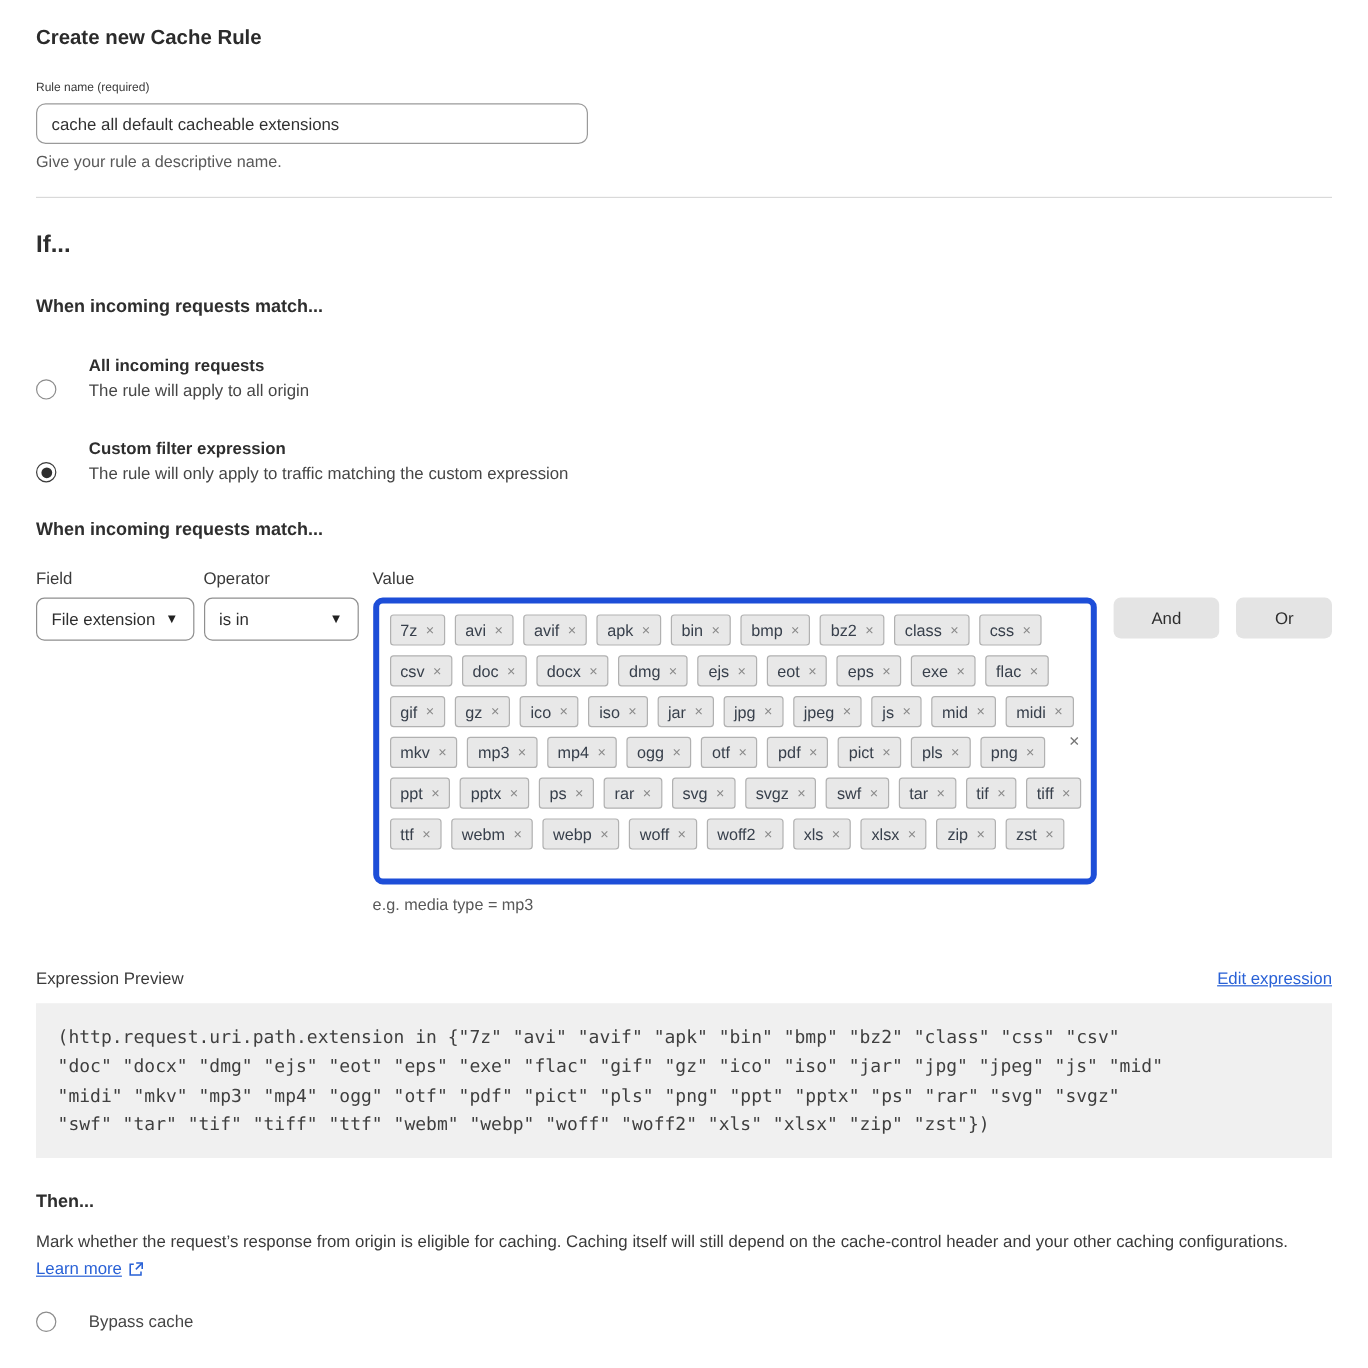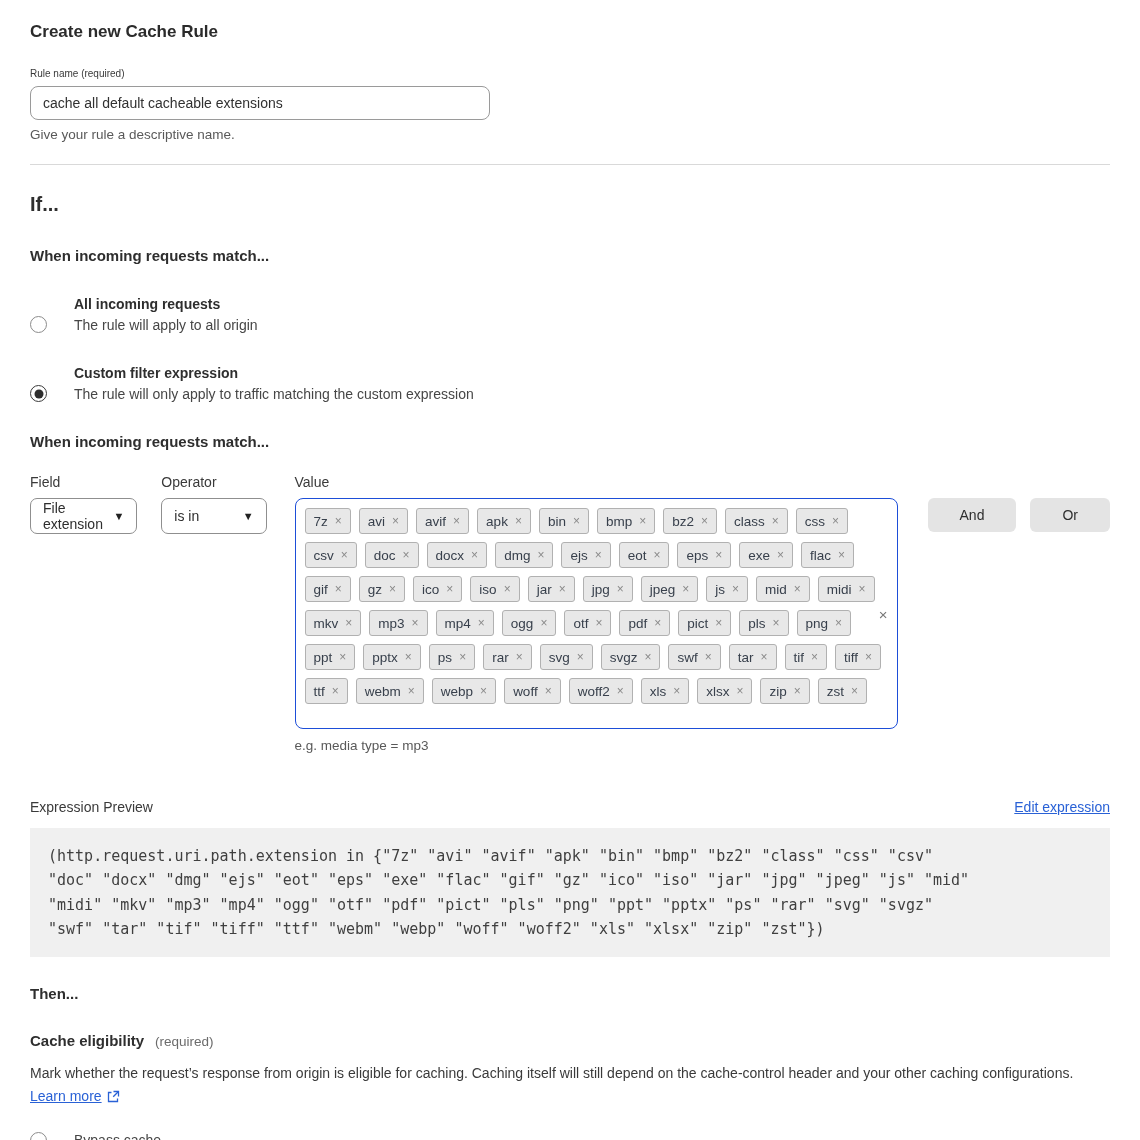--- a/index.html
+++ b/index.html
@@ -37,33 +37,33 @@
   .radio-outer.checked { border-color:#3a3a3a; }
   .radio-outer.checked::after {
     content:""; position:absolute; left:50%; top:50%;
     width:9px; height:9px; border-radius:50%; background:#2e2e2e;
     transform:translate(-50%,-50%);
   }
   .radio-texts { margin-left:27px; }
   .radio-label { font-size:14px; font-weight:bold; color:#2e2e2e; }
   .radio-desc { font-size:14px; color:#464646; margin-top:5px; }
 
-  .builder-row { display:flex; align-items:flex-start; margin-top:24px;gap:16px; }
+  .builder-row { display:flex; align-items:flex-start; margin-top:24px; }
   .col-label { font-size:14px; color:#3a3a3a; height:18px; margin-bottom:6px; }
   .select-box {
     height:36px; border:1px solid #8f8f8f; border-radius:7px;
     display:flex; align-items:center; justify-content:space-between;
     padding:0 12px; font-size:14px; color:#2e2e2e; background:#fff; cursor:pointer;
   }
   .caret { font-size:11px; color:#222; margin-left:8px; }
   .col-field { width:155px; }
   .col-operator { width:152px; margin-left:8px; }
   .col-value { width:603px; margin-left:12px; }
   .value-box {
-    position:relative; border:1px solid #1d4ed8; border-radius:8px;
+    position:relative; border:5px solid #1d4ed8; border-radius:8px;
     min-height:214px; padding:9px 34px 9px 9px; background:#fff;
   }
   .tag-row { display:flex; gap:8px; margin-bottom:8px; }
   .tag-row:last-child { margin-bottom:15px; }
   .tag {
     display:inline-flex; align-items:center; height:26px;
     background:#e8e8e8; border:1px solid #b1b1b1; border-radius:3px;
     padding:0 8px; font-size:13.5px; color:#38404c; cursor:default; white-space:nowrap;
   }
   .tag-x { color:#8a8a8a; font-size:12px; margin-left:7px; cursor:pointer; line-height:1; }
@@ -238,24 +238,20 @@
 
   <div class="code-block" id="code-block">
       <div class="code-line">(http.request.uri.path.extension in {"7z" "avi" "avif" "apk" "bin" "bmp" "bz2" "class" "css" "csv"</div>
       <div class="code-line">"doc" "docx" "dmg" "ejs" "eot" "eps" "exe" "flac" "gif" "gz" "ico" "iso" "jar" "jpg" "jpeg" "js" "mid"</div>
       <div class="code-line">"midi" "mkv" "mp3" "mp4" "ogg" "otf" "pdf" "pict" "pls" "png" "ppt" "pptx" "ps" "rar" "svg" "svgz"</div>
       <div class="code-line">"swf" "tar" "tif" "tiff" "ttf" "webm" "webp" "woff" "woff2" "xls" "xlsx" "zip" "zst"})</div>
     </div>
 
   <div class="h-then">Then...</div>
 
-  <div class="eligibility-line">
-    <span class="eligibility-label">Cache eligibility</span>
-    <span class="required-note">(required)</span>
-  </div>
 
   <div class="description">
     <span>Mark whether the request’s response from origin is eligible for caching. Caching itself will still depend on the cache-control header and your other caching configurations. </span><span class="link">Learn more</span><span class="ext-icon"><svg width="13" height="13" viewBox="0 0 13 13" fill="none">
           <path d="M4.5 2.5 H1.5 V11.5 H10.5 V8.5" stroke="#2961d6" stroke-width="1.3" fill="none"></path>
           <path d="M6.5 1.5 H11.5 V6.5" stroke="#2961d6" stroke-width="1.3" fill="none"></path>
           <path d="M11.2 1.8 L6.2 6.8" stroke="#2961d6" stroke-width="1.3"></path>
         </svg></span>
   </div>
 
   <div class="radio-row tight">

